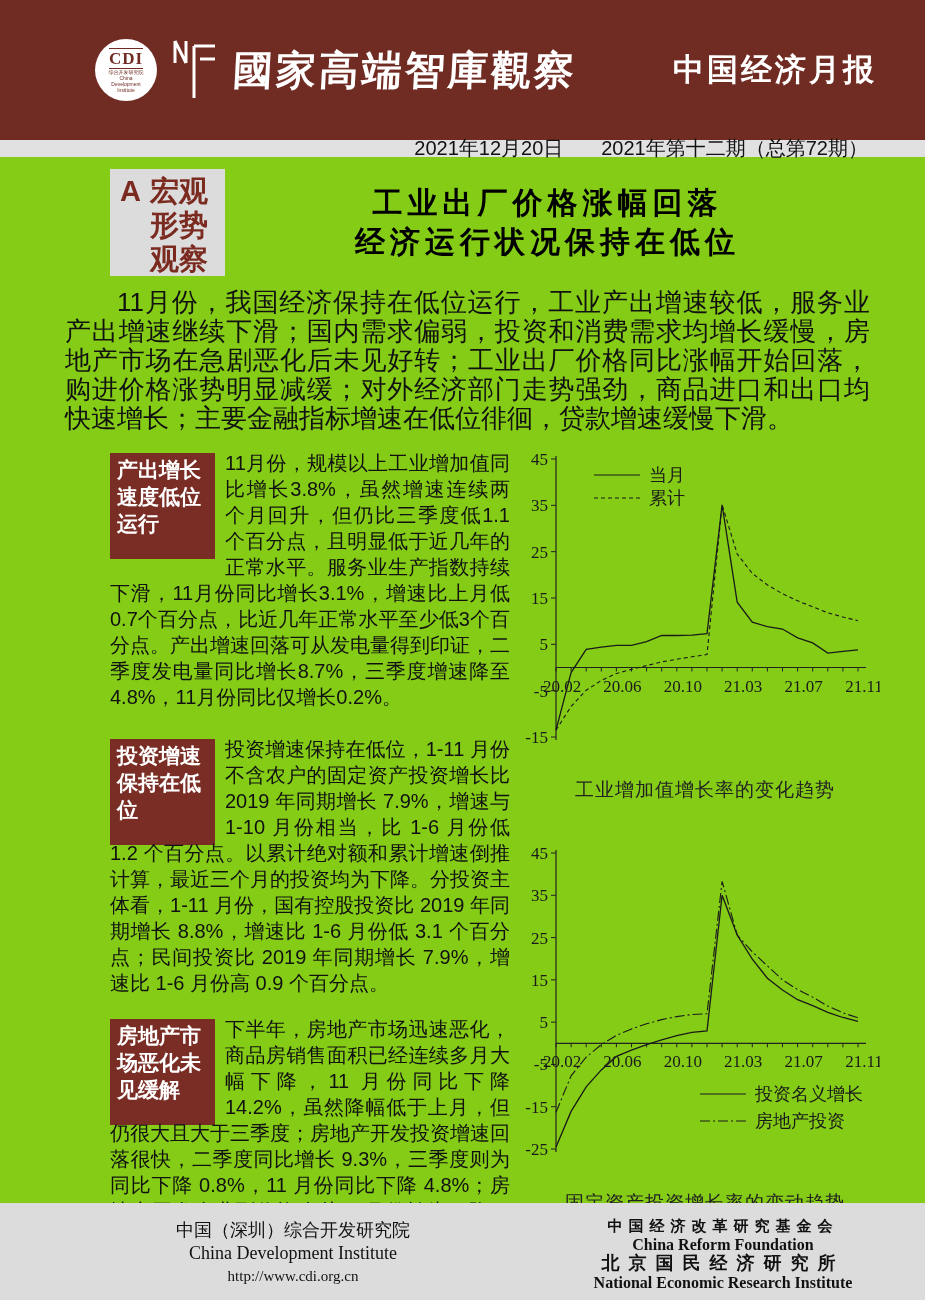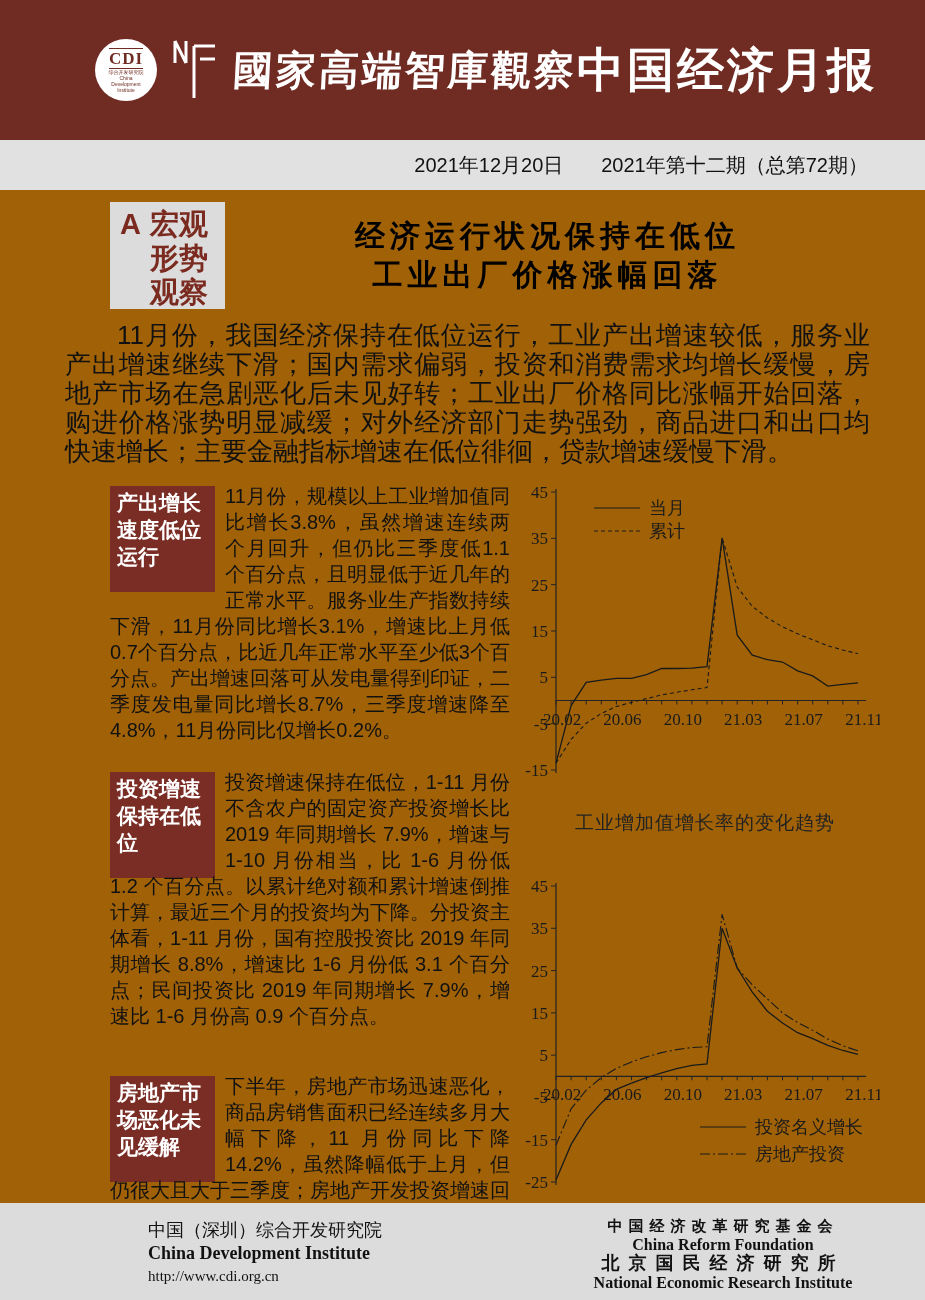--- a/index.html
+++ b/index.html
@@ -1,19 +1,19 @@
 <!DOCTYPE html>
 <html lang="zh"><head>
 <meta charset="utf-8">
 <style>
   * { margin:0; padding:0; box-sizing:border-box; }
   body { background:#888; font-family:"Liberation Sans", sans-serif; }
   .page {
     position:relative; width:925px; height:1300px; margin:0 auto;
-    background:#a16207; overflow:hidden;
+    background:#84cc16; overflow:hidden;
   }
   
   .masthead {
     height:140px; background:var(--brand-red,#702B23);
     display:flex; align-items:center; padding:0 48px 0 95px;
   }
   .logo-group { display:flex; align-items:center; }
   .cdi-circle {
     width:62px; height:62px; border-radius:50%; background:#fff;
     display:flex; flex-direction:column; align-items:center; justify-content:center;
@@ -22,26 +22,26 @@
   .cdi-circle .cdi-rule { width:34px; height:1px; background:var(--brand-red,#702B23); }
   .cdi-circle .cdi-text { font-family:"Liberation Serif", serif; font-weight:bold; font-size:17px; letter-spacing:1px; line-height:19px; }
   .cdi-circle .cdi-tiny { font-size:5px; line-height:6px; text-align:center; }
   .neri-mark { margin-left:14px; flex:none; }
   .calligraphy {
     margin-left:16px; color:#fff; font-family:"Liberation Serif", serif;
     font-weight:bold; font-size:40px; letter-spacing:3px; transform:skewX(-3deg);
     white-space:nowrap;
   }
   .masthead-title {
-    margin-left:auto; color:#fff; font-weight:bold; font-size:47px;
+    margin-left:auto; color:#fff; font-weight:bold; font-size:31px;
     letter-spacing:3px; white-space:nowrap;
   }
   
   .datebar {
-    height:50px; background:var(--bar-gray,#E1E1E1);
+    height:17px; background:var(--bar-gray,#E1E1E1);
     display:flex; align-items:center; justify-content:flex-end;
     padding-right:57px; font-size:20px; color:#111;
   }
   .datebar .issue { margin-left:38px; }
   
   .title-row { display:flex; margin:12px 55px 0 110px; }
   .a-badge {
     width:115px; height:107px; background:#DCDCDC; flex:none;
     color:#7B2A1F; font-weight:bold; font-size:29px; line-height:34px;
     padding:5px 0 0 10px; display:flex; gap:9px;
@@ -55,21 +55,21 @@
   .intro {
     margin:12px 55px 0 65px; font-size:26px; line-height:29px;
     text-align:justify; text-indent:2em; color:#111;
   }
   
   .columns { display:flex; margin:12px 45px 0 110px; }
   .left-col { width:400px; flex:none; }
   .right-col { width:370px; flex:none; margin-left:10px; }
   .body-section { font-size:20px; line-height:26px; text-align:justify; color:#111; }
   .body-section + .body-section.s2 { margin-top:26px; }
-  .body-section + .body-section.s3 { margin-top:44px; }
+  .body-section + .body-section.s3 { margin-top:20px; }
   .body-section.s1 { margin-top:5px; }
   .label-box {
     float:left; width:105px; height:106px; background:var(--label-red,#7A2D24);
     color:#fff; font-weight:bold; font-size:21px; line-height:27px;
     padding:3px 0 0 7px; margin:3px 10px 4px 0; white-space:pre-line;
   }
   .label-box.short { margin-bottom:-12px; }
   
   svg.chart { display:block; }
   svg.chart text { font-family:"Liberation Serif", serif; fill:#1a1a1a; }
@@ -79,23 +79,23 @@
   }
   .cap1 { margin-top:28px; }
   .cap2 { margin-top:24px; }
   .chart2 { margin-top:38px; }
   .chart1 { margin-top:2px; }
   
   .footer {
     position:absolute; left:0; bottom:0; width:100%; height:97px;
     background:var(--footer-gray,#DCDCDC); display:flex;
   }
-  .footer-left { margin-left:148px; width:290px; padding-top:15px; }
+  .footer-left { margin-left:148px; width:290px; text-align:center; padding-top:15px; }
   .footer-left .f-cn { font-size:18px; color:#111; line-height:24px; }
-  .footer-left .f-en { font-family:"Liberation Serif", serif; font-size:18px; line-height:23px; color:#111;font-weight:bold; }
+  .footer-left .f-en { font-family:"Liberation Serif", serif; font-size:18px; line-height:23px; color:#111; }
   .footer-left .f-url { font-family:"Liberation Serif", serif; font-size:15px; line-height:22px; color:#111; }
   .footer-right { margin-left:auto; margin-right:52px; width:300px; text-align:center; padding-top:13px;font-weight:bold; }
   .footer-right .f-cn1 { font-size:15px; letter-spacing:6px; line-height:19px; color:#111; }
   .footer-right .f-en1 { font-family:"Liberation Serif", serif; font-size:16px; line-height:19px; color:#111; }
   .footer-right .f-cn2 { font-size:18px; letter-spacing:9px; line-height:19px; color:#111; }
   .footer-right .f-en2 { font-family:"Liberation Serif", serif; font-size:16px; line-height:19px; color:#111; }
 </style>
 </head>
 <body>
 
@@ -133,22 +133,22 @@
   </div>
 
   <div class="title-row">
     <div class="a-badge">
       <span class="a-letter">A</span>
       <span class="a-label">宏观
 形势
 观察</span>
     </div>
     <div class="main-title">
+      <div>工业出厂价格涨幅回落</div>
       <div>经济运行状况保持在低位</div>
-      <div>工业出厂价格涨幅回落</div>
     </div>
   </div>
 
   <p class="intro">11月份，我国经济保持在低位运行，工业产出增速较低，服务业产出增速继续下滑；国内需求偏弱，投资和消费需求均增长缓慢，房地产市场在急剧恶化后未见好转；工业出厂价格同比涨幅开始回落，购进价格涨势明显减缓；对外经济部门走势强劲，商品进口和出口均快速增长；主要金融指标增速在低位徘徊，贷款增速缓慢下滑。</p>
 
   <div class="columns">
     <div class="left-col">
 
       <div class="body-section s1">
         <span class="label-box">产出增长

